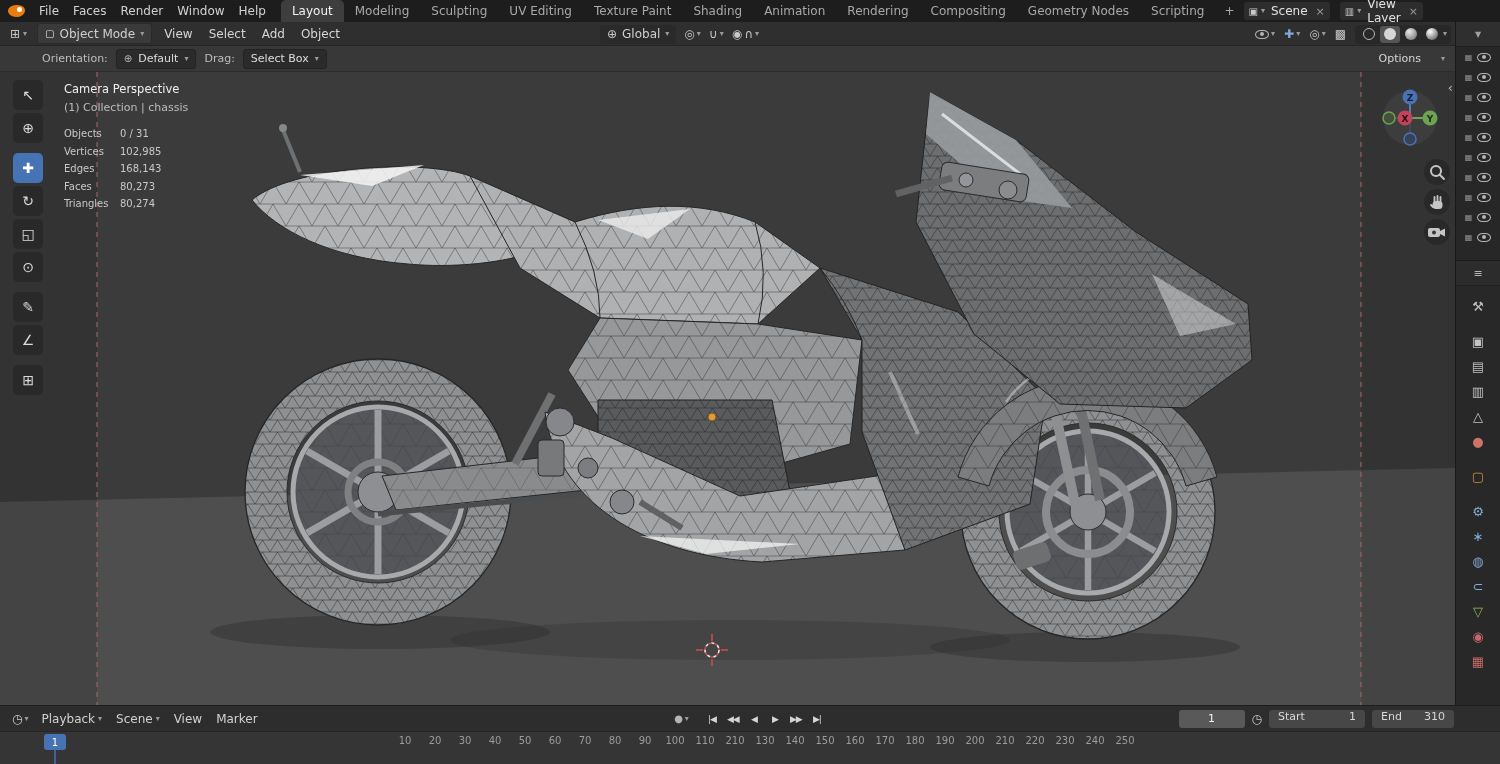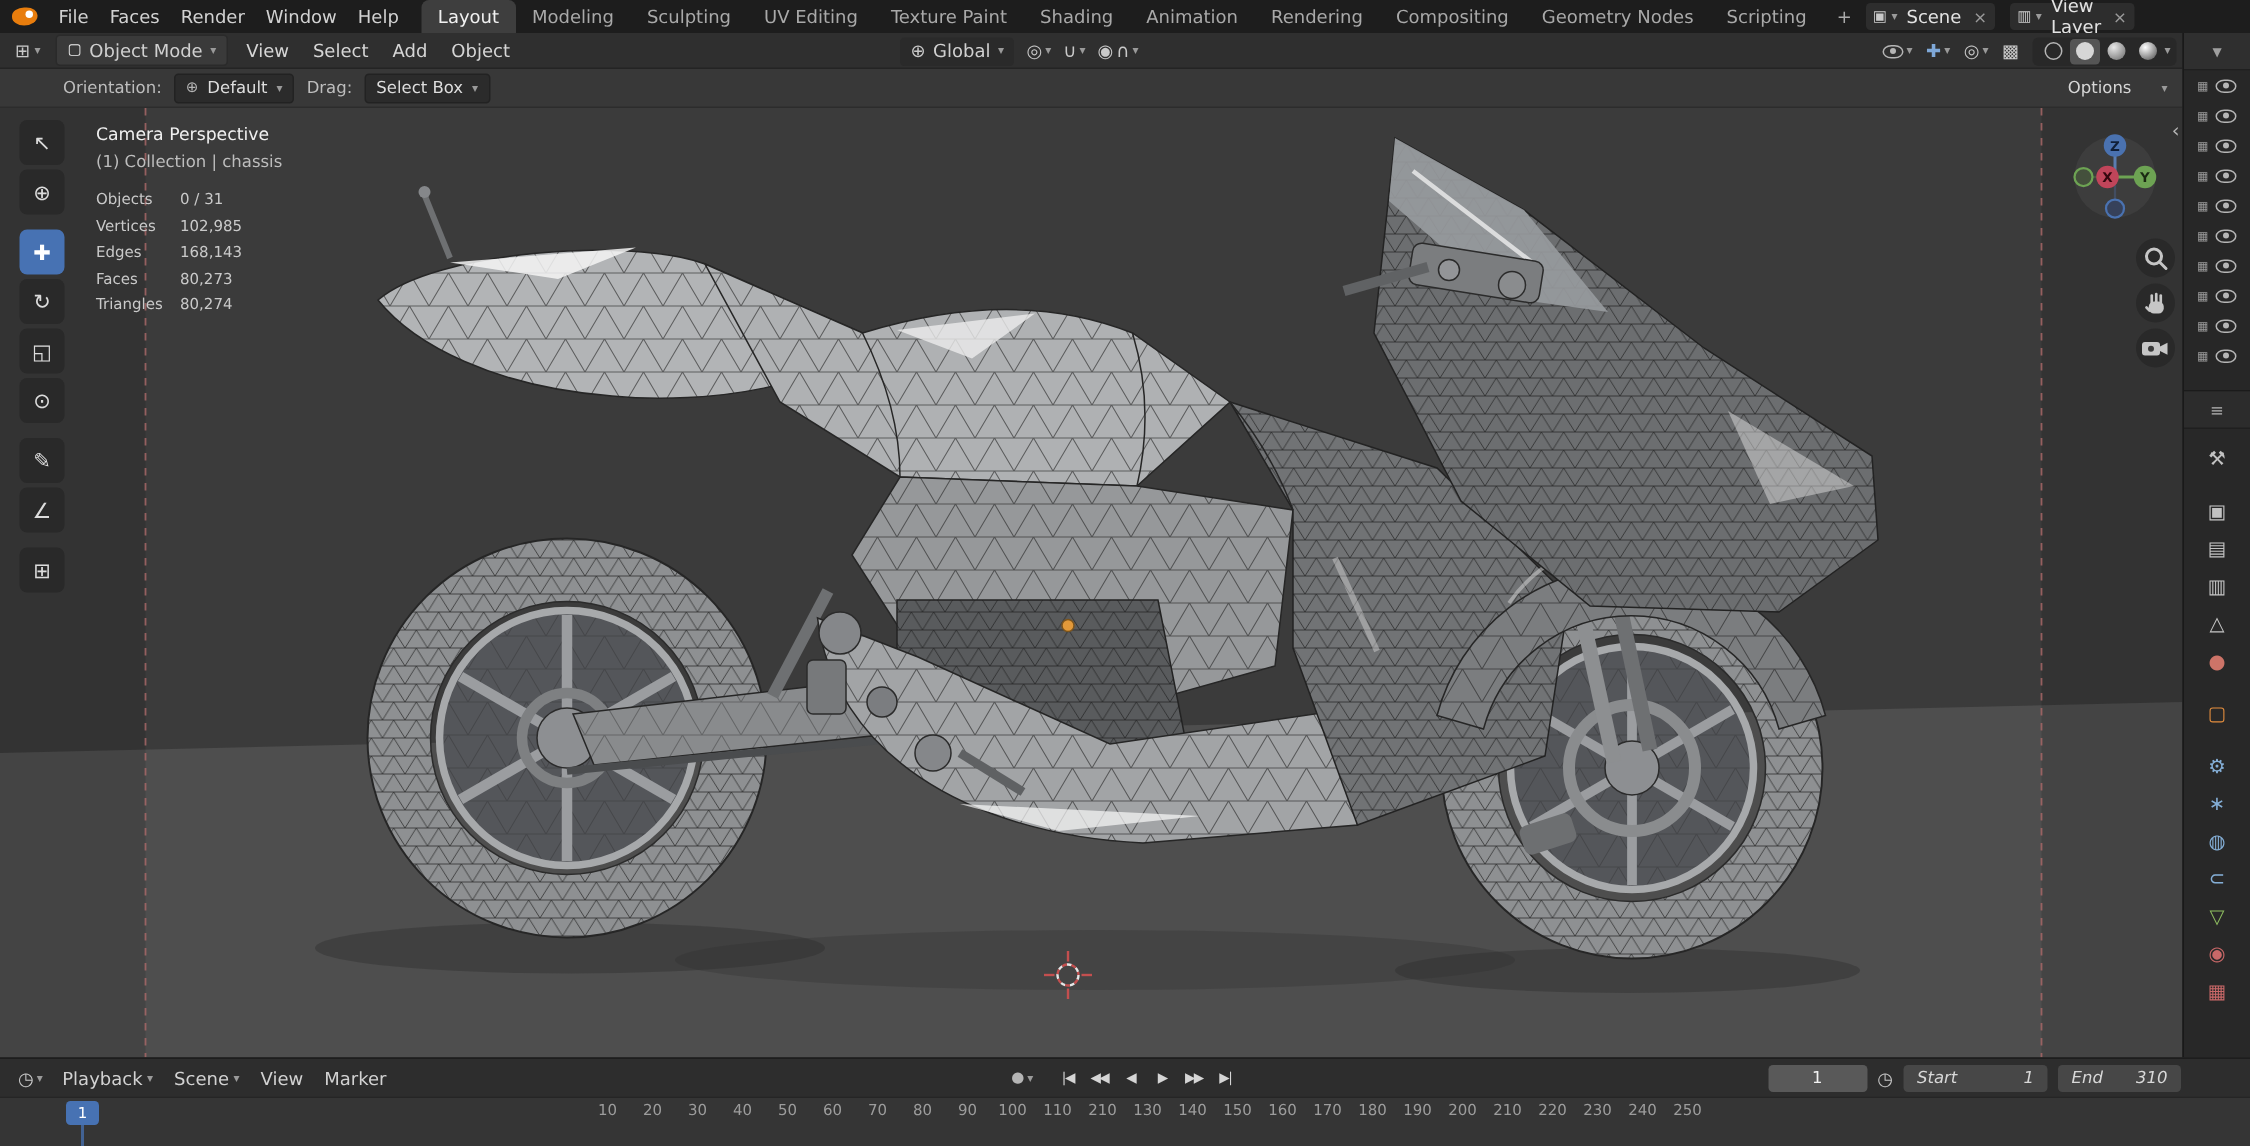--- a/index.html
+++ b/index.html
@@ -106,22 +106,22 @@
   .tl-menu{padding:0 7px;color:#d2d2d2;display:inline-flex;gap:3px;align-items:center;}
   .transport-wrap{position:absolute;left:50%;transform:translateX(-50%);display:flex;align-items:center;gap:14px;top:0;height:25px;}
   .autokey{display:flex;gap:2px;align-items:center;color:#b5b5b5;font-size:10px;}
   .transport{display:flex;gap:3px;}
   .tbtn{min-width:18px;height:19px;display:flex;align-items:center;justify-content:center;color:#d5d5d5;
         font-size:9px;letter-spacing:-1px;}
   .tl-right{margin-left:auto;display:flex;align-items:center;gap:7px;margin-right:46px;}
   .frame-field{width:66px;height:18px;background:#595959;border-radius:3px;color:#f2f2f2;display:flex;
                align-items:center;justify-content:center;font-size:11px;}
   .clock{color:#c5c5c5;font-size:12px;}
-  .range-pill{height:18px;background:#474747;border-radius:3px;display:flex;align-items:center;
-              padding:0 9px;font-size:11px;color:#d8d8d8;justify-content:space-between;font-style:italic;}
+  .range-pill{height:18px;background:#474747;border-radius:3px;display:flex;
+              padding:0 9px;font-size:11px;color:#d8d8d8;justify-content:space-between;}
   .range-pill.start{width:78px;}
   .range-pill.end{width:64px;}
   .tl-ruler{position:absolute;top:25px;left:0;right:0;bottom:0;background:#353535;border-top:1px solid #252525;}
   .ruler-ticks{display:flex;justify-content:center;margin:3px 48px 0 78px;font-size:10px;color:#9c9c9c;}
   .tick{width:30px;text-align:center;}
   .playhead{position:absolute;left:44px;top:2px;width:22px;height:16px;background:#4772b3;border-radius:3px;
             color:#fff;font-size:10px;display:flex;align-items:center;justify-content:center;}
   .playhead-line{position:absolute;left:54px;top:18px;width:2px;bottom:0;background:rgba(71,114,179,0.75);}
 </style>
 </head>

